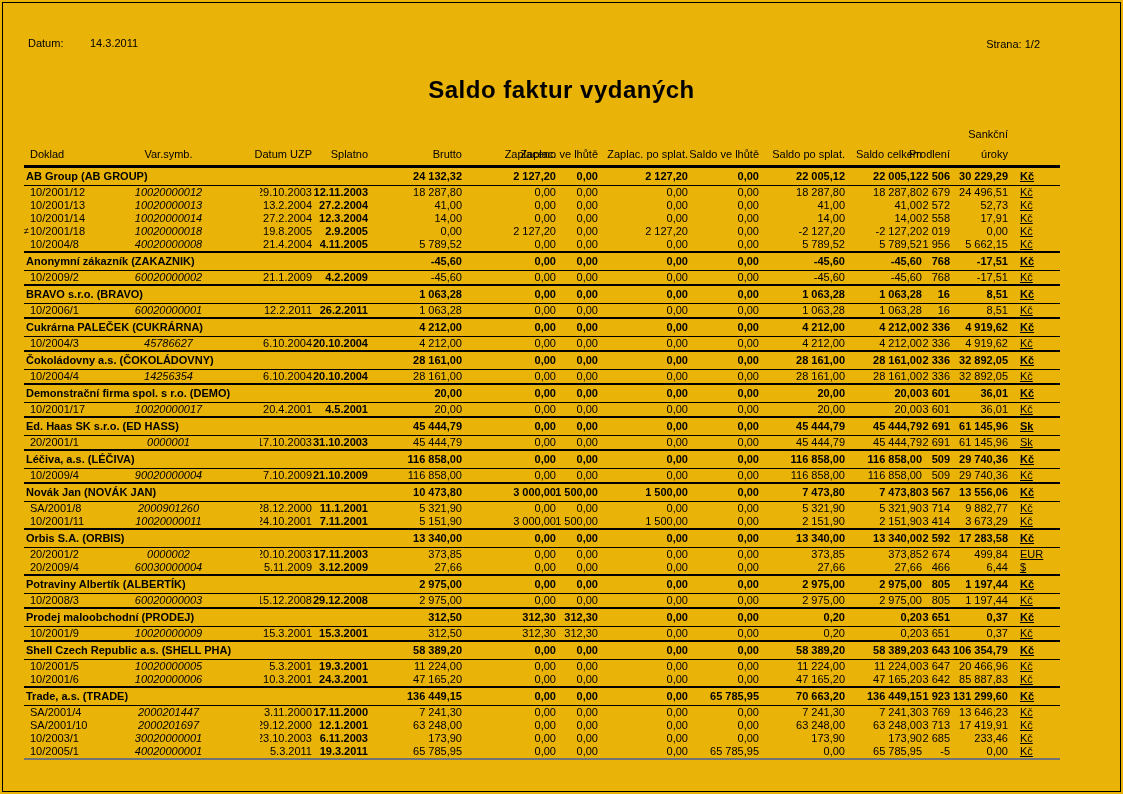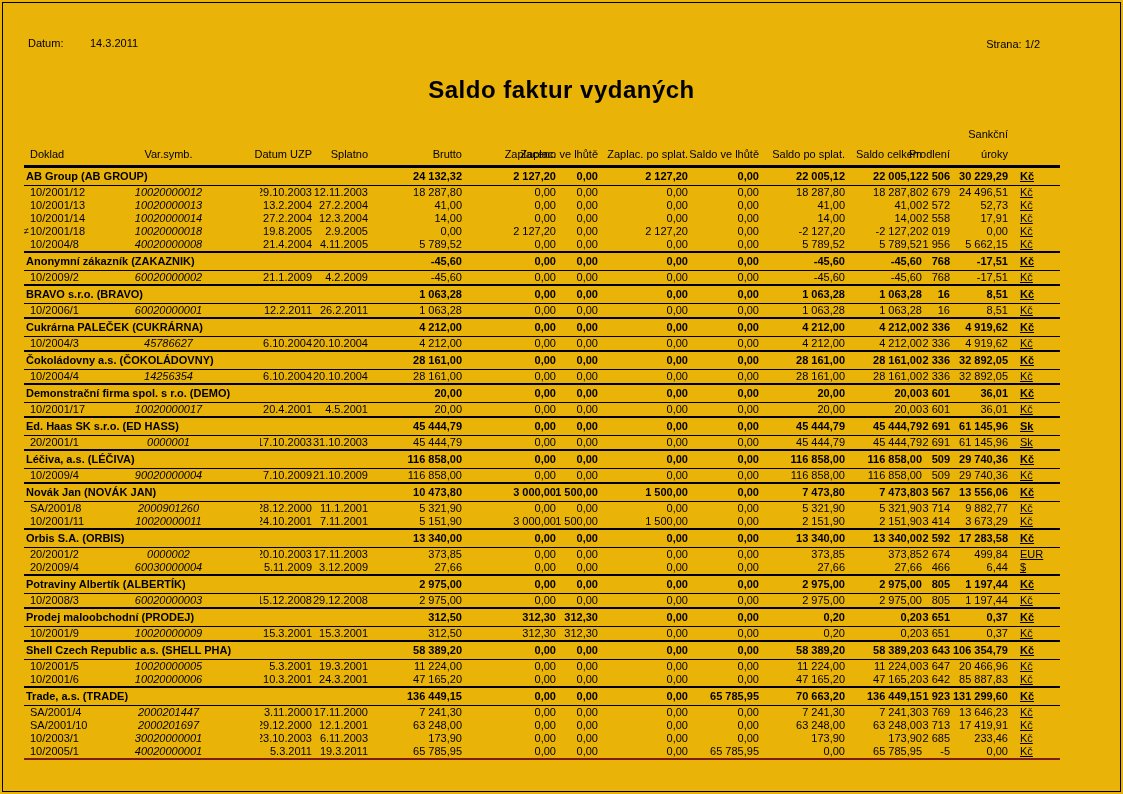--- a/index.html
+++ b/index.html
@@ -20,27 +20,27 @@
   .h-doklad{text-align:left;padding-left:6px;}
   .h-var{text-align:center;}
   td{padding:0;height:13px;line-height:13px;vertical-align:bottom;}
   .num{direction:rtl;text-align:right;white-space:nowrap;}
   .v{direction:ltr;unicode-bidi:embed;}
   td.doklad{position:relative;padding-left:6px;text-align:left;white-space:nowrap;}
   .marker{position:absolute;left:0;top:2px;font-size:9px;line-height:9px;}
   td.var{text-align:center;white-space:nowrap;font-style:italic;}
   td.date{overflow:hidden;}
   td.uzp{padding-left:45px;}
-  td.splatno{}
+  td.splatno{font-weight:bold;}
   .clip{display:block;overflow:hidden;direction:rtl;text-align:right;white-space:nowrap;}
   td.mena,th.mena{text-align:left;padding-left:12px;white-space:nowrap;text-decoration:underline;}
   tr.group td{border-top:2px solid #000;border-bottom:1px solid #000;
               font-weight:bold;padding-top:2px;padding-bottom:2px;}
   td.gname{text-align:left;padding-left:2px;white-space:nowrap;}
-  tbody tr:last-child td{border-bottom:2px solid #7f1d1d;}
+  tbody tr:last-child td{border-bottom:2px solid #737373;}
 </style>
 </head>
 <body>
 
 <div class="page">
   <div class="frame"></div>
 
   <div class="meta">
     <div class="meta-row">
       <span class="meta-lbl">Datum:</span>

